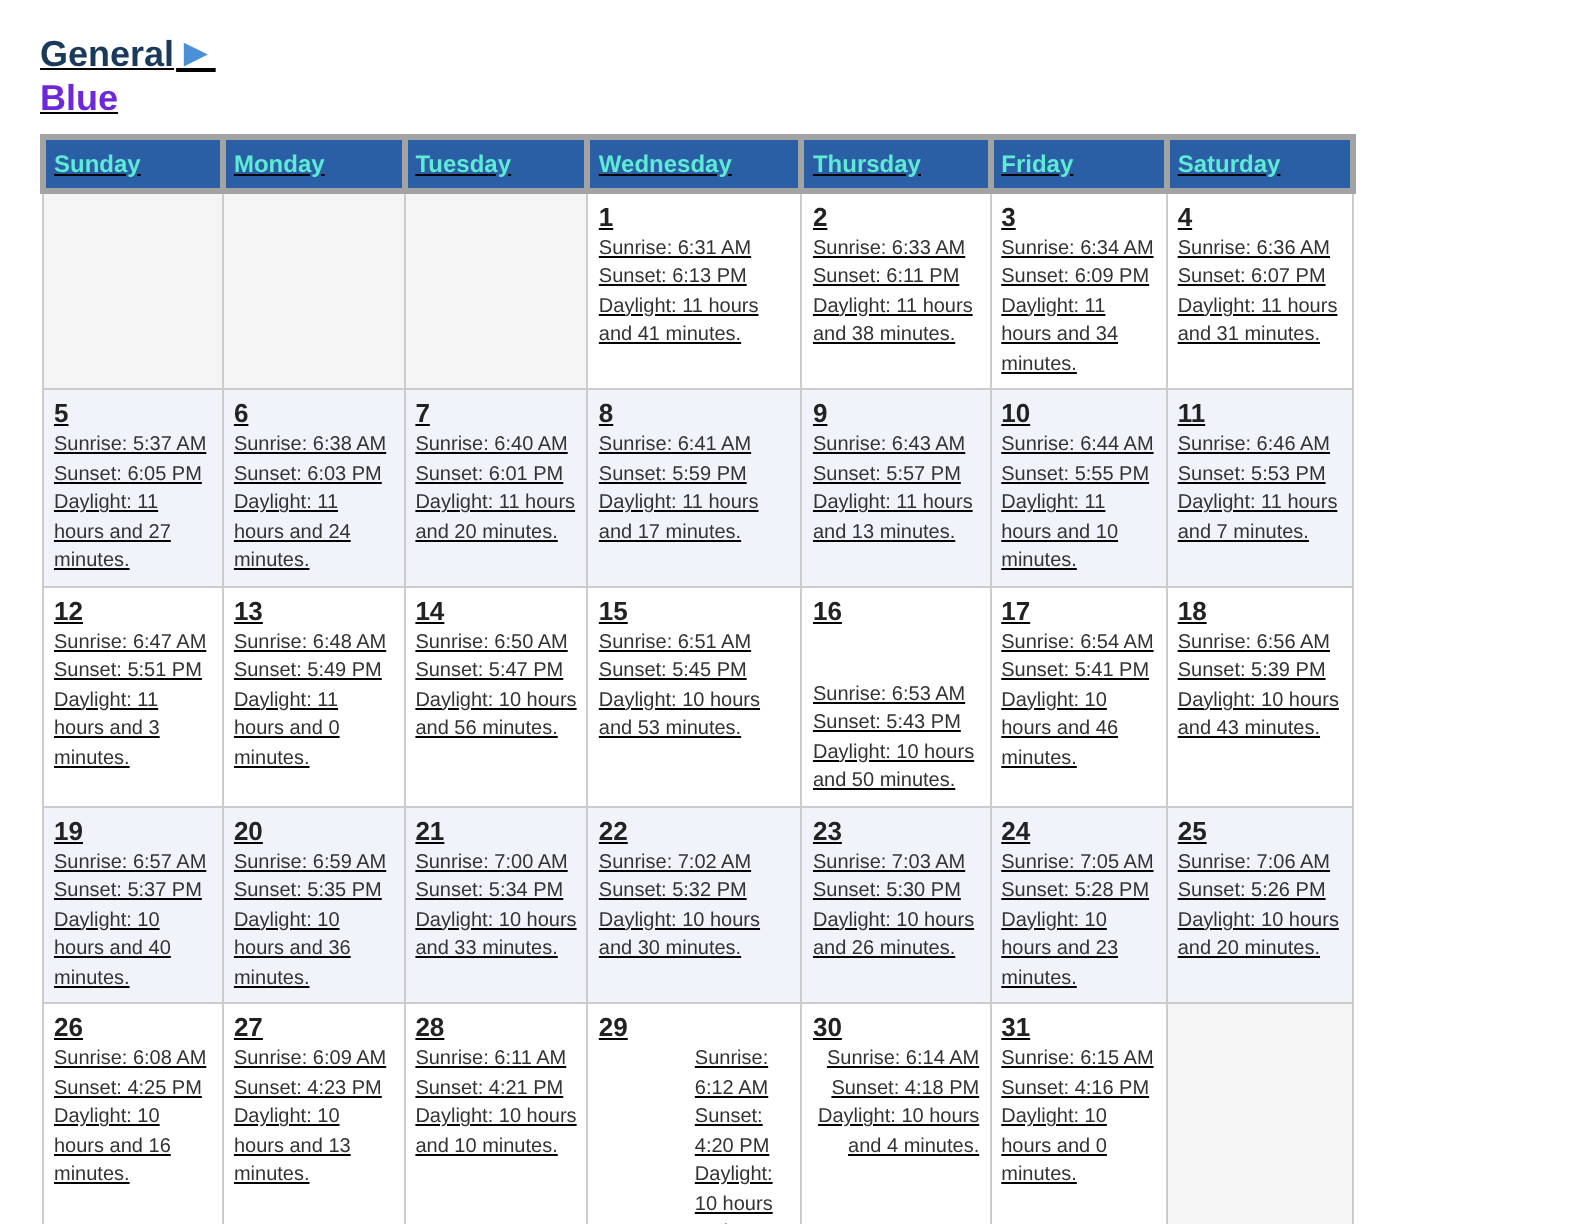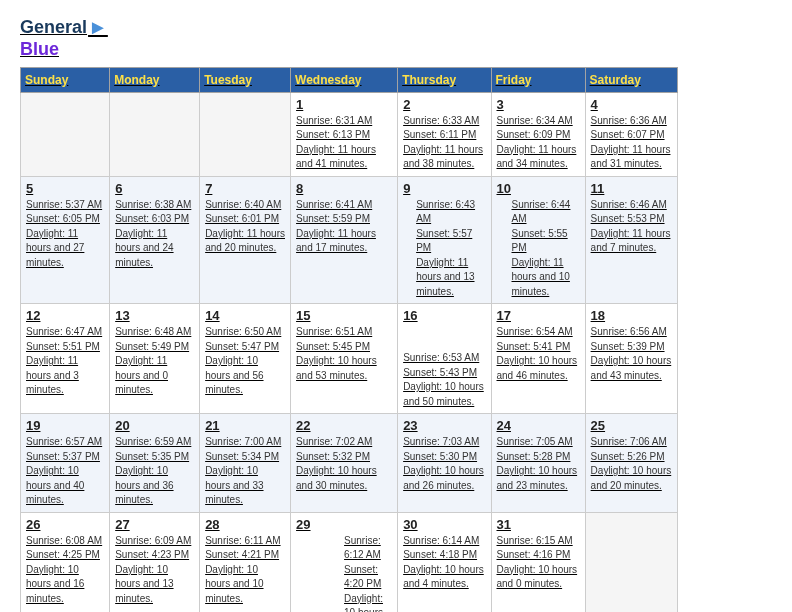--- a/index.html
+++ b/index.html
@@ -7,21 +7,21 @@
     .container { width: 698px; padding: 16px 20px 16px 20px; text-decoration: underline; }
     .header { display: flex; align-items: flex-start; justify-content: space-between; margin-bottom: 6px; }
     .logo { display: flex; align-items: center; }
     .logo-text { font-size: 18px; font-weight: bold; color: #1a3a5c; line-height: 1.2; }
     .logo-blue { color: #6d28d9; }
     .logo-arrow { color: #4a90d9; font-size: 22px; margin-left: 2px; }
     .title-block { text-align: right; }
     .month-title { font-size: 36px; color: #1a3a5c; font-weight: 300; }
     .location { font-size: 14px; color: #444; margin-top: 2px; }
     .calendar { width: 100%; border-collapse: collapse; }
-    .calendar th { background: #2a5fa5; color: #fde047; font-size: 12px; font-weight: bold; padding: 5px 4px; text-align: left; border: 1px solid #a3a3a3; }
+    .calendar th { background: #2a5fa5; color: #5eead4; font-size: 12px; font-weight: bold; padding: 5px 4px; text-align: left; border: 3px solid #a3a3a3; }
     .calendar td { border: 1px solid #ccc; vertical-align: top; padding: 4px 5px; width: 113px; min-height: 80px; font-size: 10.5px; color: #222; background: #fff; }
     .calendar td.empty { background: #f5f5f5; }
     .day-num { font-size: 13px; font-weight: bold; color: #222; display: block; margin-bottom: 2px; }
     .day-info { font-size: 10px; color: #333; line-height: 1.45; }
     .row-even td { background: #f0f4fa; }
   </style>
 </head>
 <body>
 
 <div class="container">
@@ -105,27 +105,27 @@
 Daylight: 11 hours and 20 minutes.</div>
           </td>
           <td>
             <span class="day-num">8</span>
             <div class="day-info" style="white-space: pre-line;">Sunrise: 6:41 AM
 Sunset: 5:59 PM
 Daylight: 11 hours and 17 minutes.</div>
           </td>
           <td>
             <span class="day-num">9</span>
-            <div class="day-info" style="white-space: pre-line; margin-left: 13px;">Sunrise: 6:43 AM
+            <div class="day-info" style="white-space: pre-line;">Sunrise: 6:43 AM
 Sunset: 5:57 PM
 Daylight: 11 hours and 13 minutes.</div>
           </td>
           <td>
             <span class="day-num">10</span>
-            <div class="day-info" style="white-space: pre-line; margin-left: 15px;">Sunrise: 6:44 AM
+            <div class="day-info" style="white-space: pre-line;">Sunrise: 6:44 AM
 Sunset: 5:55 PM
 Daylight: 11 hours and 10 minutes.</div>
           </td>
           <td>
             <span class="day-num">11</span>
             <div class="day-info" style="white-space: pre-line;">Sunrise: 6:46 AM
 Sunset: 5:53 PM
 Daylight: 11 hours and 7 minutes.</div>
           </td>
         </tr>
@@ -237,21 +237,21 @@
 Daylight: 10 hours and 10 minutes.</div>
           </td>
           <td>
             <span class="day-num">29</span>
             <div class="day-info" style="white-space: pre-line; margin-left: 48px;">Sunrise: 6:12 AM
 Sunset: 4:20 PM
 Daylight: 10 hours and 7 minutes.</div>
           </td>
           <td>
             <span class="day-num">30</span>
-            <div class="day-info" style="white-space: pre-line;">Sunrise: 6:14 AM
+            <div class="day-info" style="white-space: pre-line; text-align: right;">Sunrise: 6:14 AM
 Sunset: 4:18 PM
 Daylight: 10 hours and 4 minutes.</div>
           </td>
           <td>
             <span class="day-num">31</span>
             <div class="day-info" style="white-space: pre-line;">Sunrise: 6:15 AM
 Sunset: 4:16 PM
 Daylight: 10 hours and 0 minutes.</div>
           </td>
           <td class="empty"></td>

